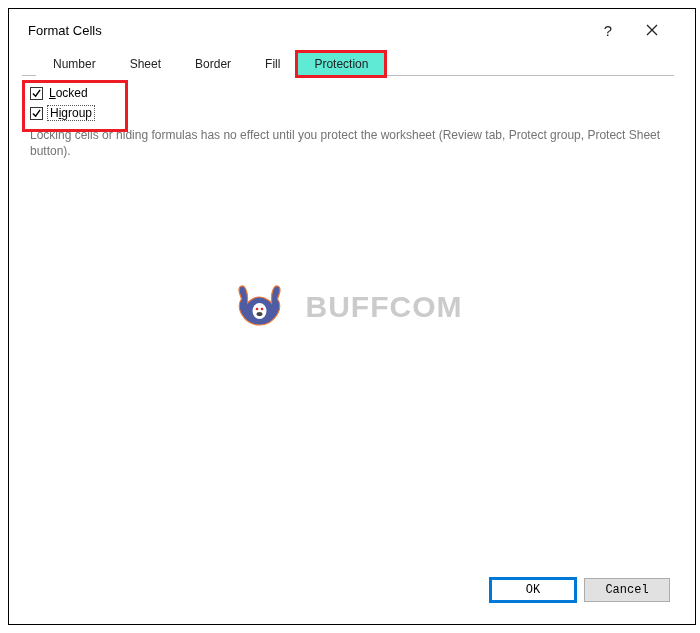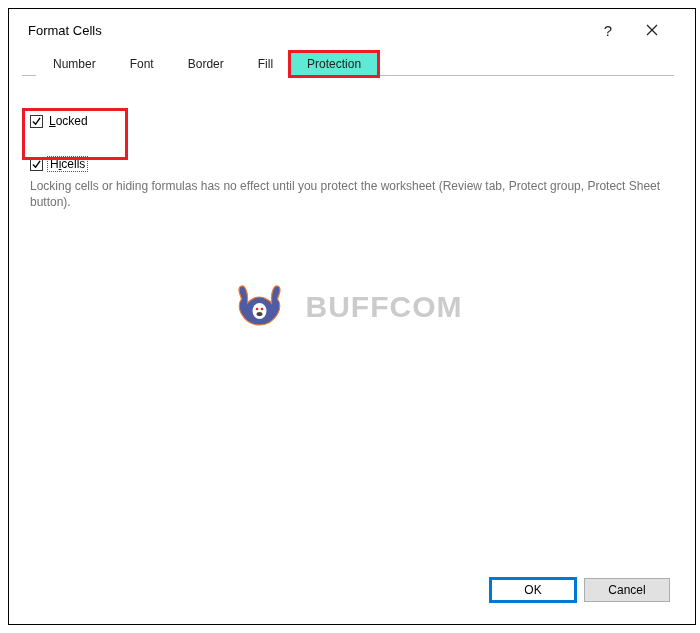--- a/index.html
+++ b/index.html
@@ -92,21 +92,20 @@
       width: 106px;
       height: 52px;
       border: 3px solid #ed1c24;
       pointer-events: none;
     }
     .checkbox-row {
       display: flex;
       align-items: center;
       margin-bottom: 5px;
       gap: 6px;
-      margin-top: 28px;
     }
     .checkbox-box {
       width: 13px;
       height: 13px;
       border: 1px solid #333;
       display: flex;
       align-items: center;
       justify-content: center;
       background: #fff;
     }
@@ -141,20 +140,21 @@
       font-weight: 800;
       color: #c6c6c6;
       letter-spacing: 1px;
       font-family: Arial, sans-serif;
     }
     .buttonbar {
       display: flex;
       justify-content: flex-end;
       gap: 8px;
       padding: 10px 14px 14px 0;
+      font-family: Liberation Mono, monospace;
     }
     .btn {
       width: 86px;
       height: 24px;
       font-size: 12px;
       border: 1px solid #adadad;
       background: #e1e1e1;
       display: flex;
       align-items: center;
       justify-content: center;
@@ -178,21 +178,21 @@
     <div class="titlebar-btn close">
       <svg viewBox="0 0 12 12">
         <line x1="1" y1="1" x2="11" y2="11" stroke="#222" stroke-width="1.3"></line>
         <line x1="11" y1="1" x2="1" y2="11" stroke="#222" stroke-width="1.3"></line>
       </svg>
     </div>
   </div>
 
   <div class="tabbar">
     <div class="tab">Number</div>
-    <div class="tab">Font</div>
+    <div class="tab">Sheet</div>
     <div class="tab">Border</div>
     <div class="tab">Fill</div>
     <div class="tab active highlighted-tab">Protection</div>
   </div>
 
   <div class="content">
     <div class="checkbox-group">
       <div class="checkbox-highlight"></div>
 
       <div class="checkbox-row">
@@ -203,21 +203,21 @@
         </div>
         <div class="checkbox-label"><span class="ul">L</span><span>ocked</span></div>
       </div>
 
       <div class="checkbox-row">
         <div class="checkbox-box">
           <svg viewBox="0 0 10 10">
             <polyline points="1,5 4,8 9,1" fill="none" stroke="#000" stroke-width="1.5"></polyline>
           </svg>
         </div>
-        <div class="checkbox-label focus-rect"><span>H</span><span class="ul">i</span><span>cells</span></div>
+        <div class="checkbox-label focus-rect"><span>H</span><span class="ul">i</span><span>group</span></div>
       </div>
     </div>
 
     <div class="info-text">Locking cells or hiding formulas has no effect until you protect the worksheet (Review tab, Protect group, Protect Sheet button).</div>
 
     <div class="watermark">
       <svg width="52" height="52" viewBox="0 0 52 52">
         <path d="M6 12 C6 12 4 6 8 5 C12 4 14 12 14 17 L14 22 C14 22 19 16 26 16 C33 16 38 22 38 22 L38 17 C38 12 40 4 44 5 C48 6 46 12 46 12 L44 18 C47 22 47 28 44 33 C40 40 33 44 26 44 C19 44 12 40 8 33 C5 28 5 22 8 18 Z" fill="#3a4b9a" stroke="#ed6a1f" stroke-width="1.2"></path>
         <ellipse cx="26" cy="30" rx="7" ry="8" fill="#fff"></ellipse>
         <circle cx="23.5" cy="28" r="1.3" fill="#d11"></circle>

